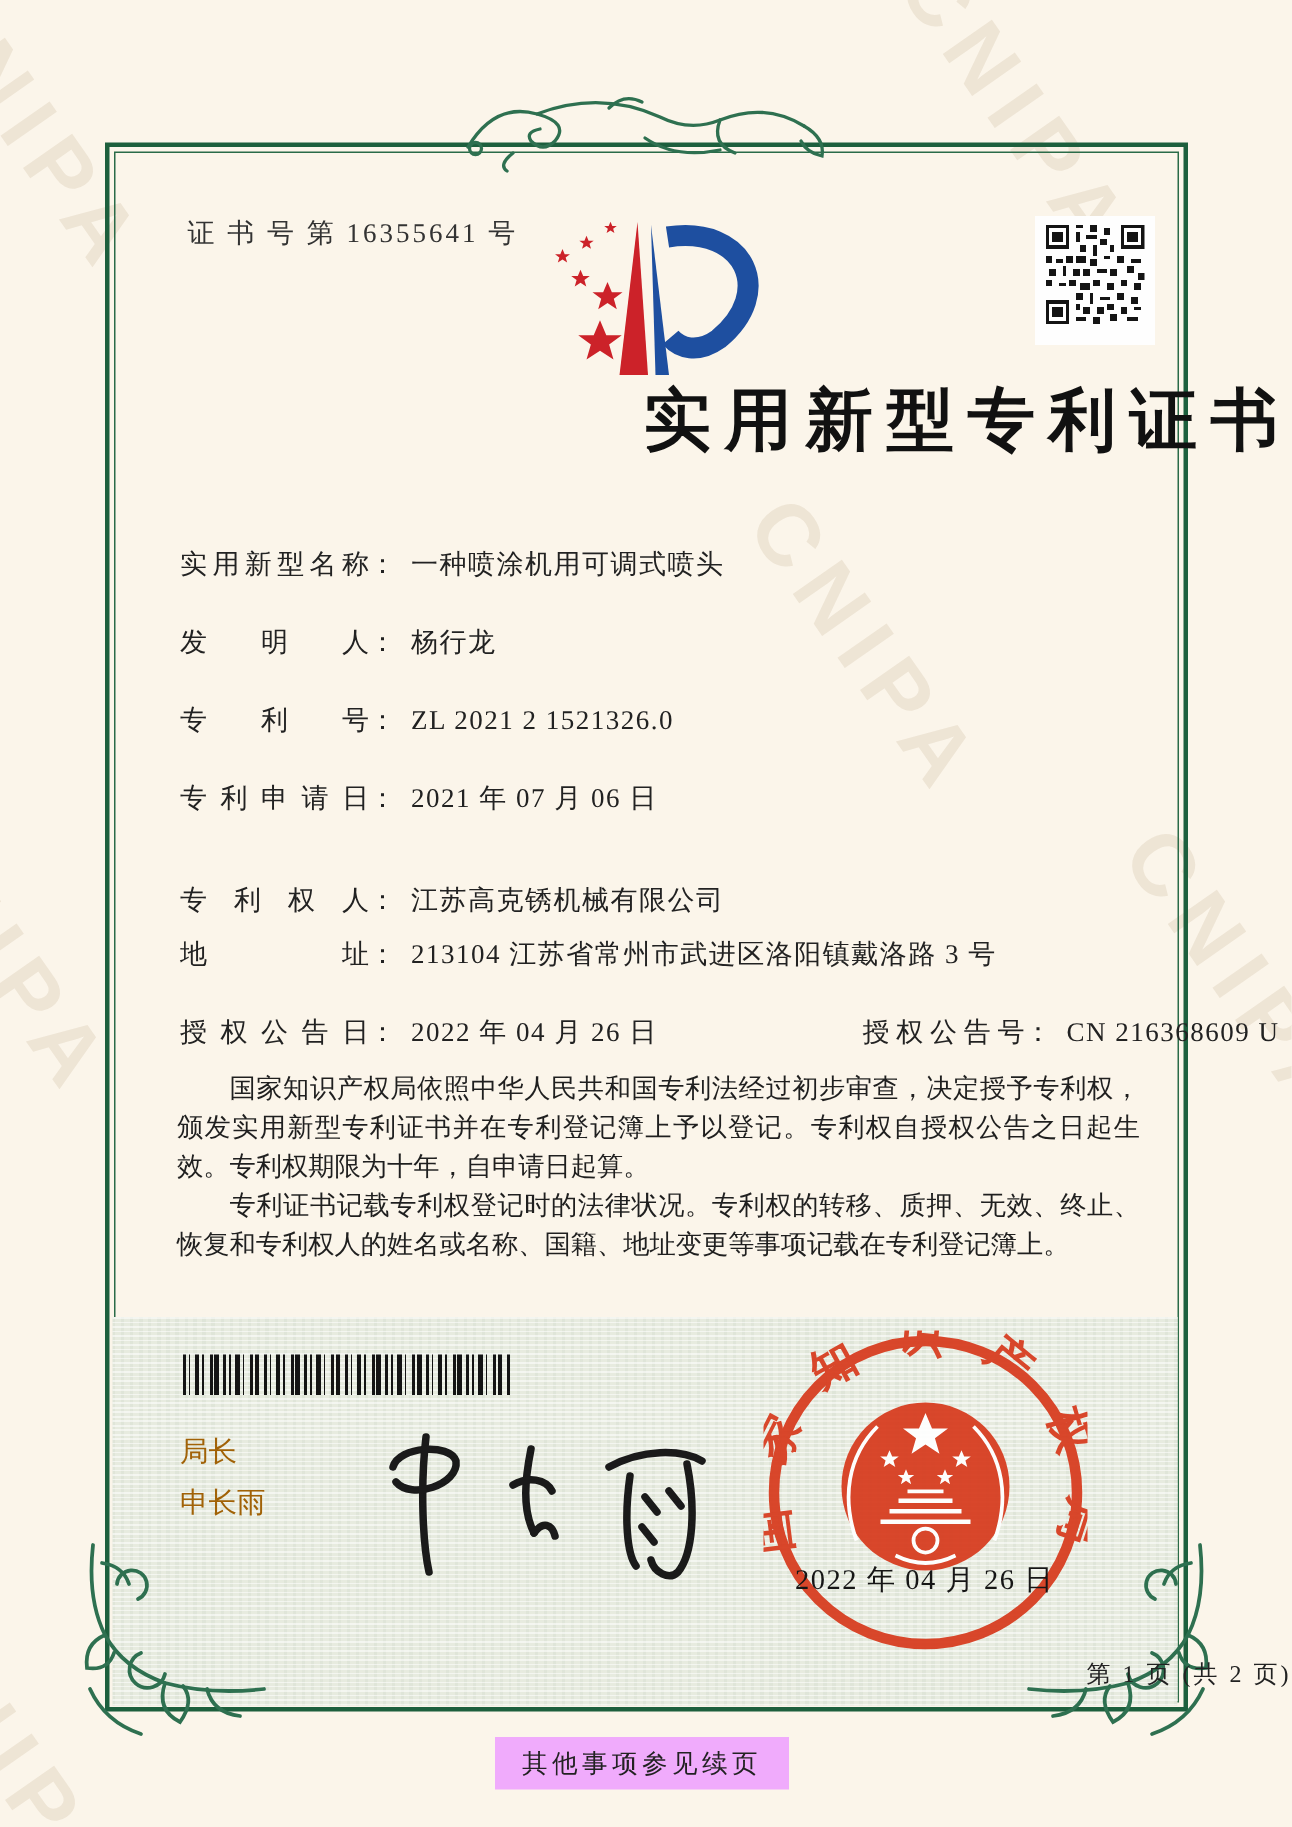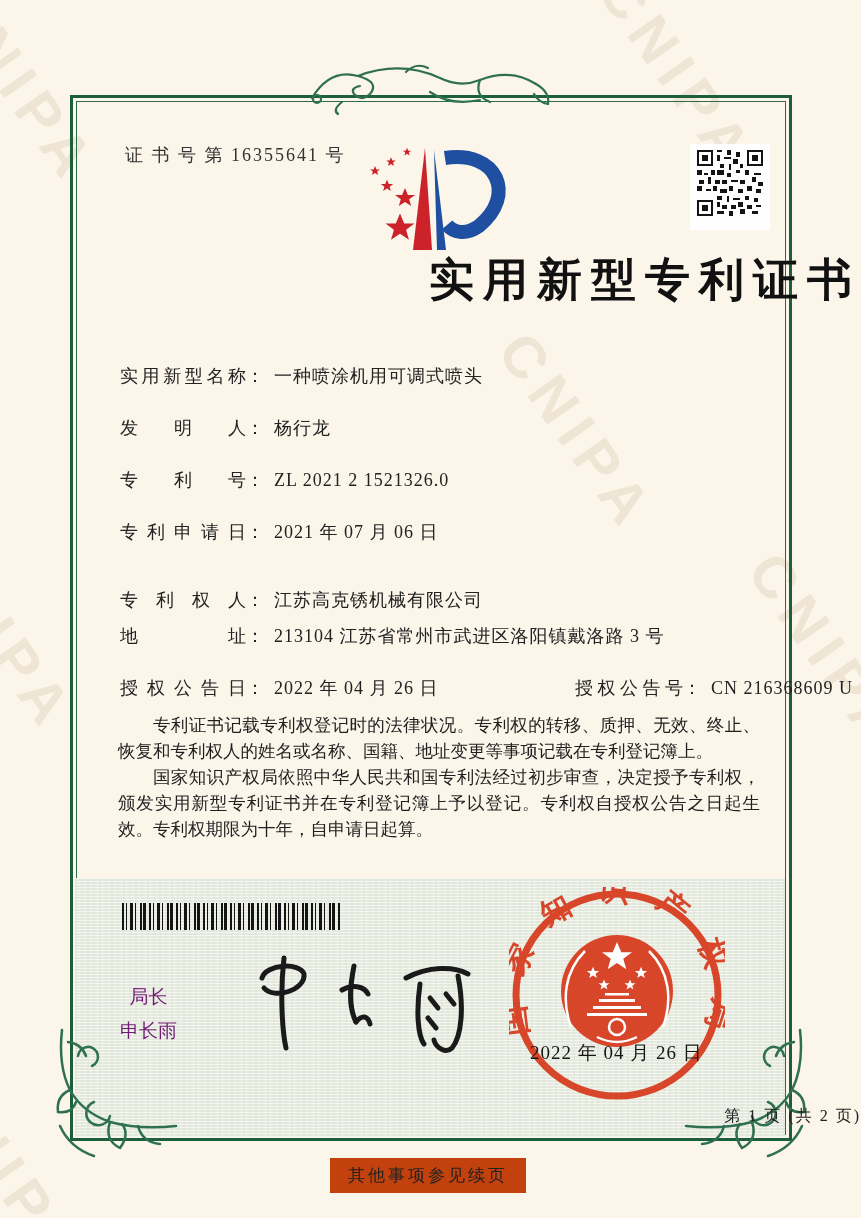--- a/index.html
+++ b/index.html
@@ -36,28 +36,28 @@
   
   .barcode{position:absolute;left:122px;top:903px;width:218px;height:27px;
     background:
      repeating-linear-gradient(90deg,
        #141414 0 2px, transparent 2px 4px,
        #141414 4px 5px, transparent 5px 8px,
        #141414 8px 11px, transparent 11px 13px,
        #141414 13px 14px, transparent 14px 18px,
        #141414 18px 20px, transparent 20px 21px,
        #141414 21px 24px, transparent 24px 27px);}
-  .signer{position:absolute;left:120px;top:980px;font-size:19px;color:#701a75;line-height:34px;text-align:center;}
+  .signer{position:absolute;left:120px;top:952px;font-size:19px;color:#a16207;line-height:34px;}
   .sig-svg{position:absolute;left:250px;top:942px;}
   .seal{position:absolute;left:509px;top:887px;opacity:.93;}
   .seal-date{position:absolute;left:530px;top:1040px;width:200px;font-size:19px;
              letter-spacing:1px;color:#161616;z-index:5;white-space:nowrap;}
   .page-info{position:absolute;left:0;top:1106px;width:861px;text-align:right;
              font-size:16px;color:#222;letter-spacing:2px;z-index:2;}
-  .cont-note{position:absolute;left:330px;top:1158px;background:#c2410c;padding:6px 18px;
+  .cont-note{position:absolute;left:330px;top:1158px;background:#f0abfc;padding:6px 18px;
              font-size:17px;letter-spacing:3px;color:#222;}
   .logo{position:absolute;left:366px;top:140px;}
   .qr-wrap{position:absolute;left:690px;top:144px;width:80px;height:86px;background:#fefefe;}
   .qr{position:absolute;left:7px;top:6px;}
   .orn-top{position:absolute;left:308px;top:58px;}
   .orn-bl{position:absolute;left:48px;top:1026px;}
   .orn-br{position:absolute;left:684px;top:1026px;transform:scaleX(-1);}
 </style>
 </head>
 <body>
@@ -219,22 +219,22 @@
   <span class="flabel">地址</span><span class="fcolon">：</span><span class="fvalue">213104 江苏省常州市武进区洛阳镇戴洛路 3 号</span>
 </div>
 <div class="frow" style="top:676px">
   <span class="flabel">授权公告日</span><span class="fcolon">：</span><span class="fvalue">2022 年 04 月 26 日</span>
   <span class="grant-no abs">
     <span class="flabel">授权公告号</span><span class="fcolon">：</span><span class="fvalue">CN 216368609 U</span>
   </span>
 </div>
 
 <div class="paras">
+  <p>国家知识产权局依照中华人民共和国专利法经过初步审查，决定授予专利权，颁发实用新型专利证书并在专利登记簿上予以登记。专利权自授权公告之日起生效。专利权期限为十年，自申请日起算。</p>
   <p>专利证书记载专利权登记时的法律状况。专利权的转移、质押、无效、终止、恢复和专利权人的姓名或名称、国籍、地址变更等事项记载在专利登记簿上。</p>
-  <p>国家知识产权局依照中华人民共和国专利法经过初步审查，决定授予专利权，颁发实用新型专利证书并在专利登记簿上予以登记。专利权自授权公告之日起生效。专利权期限为十年，自申请日起算。</p>
 </div>
 
 <div class="barcode"></div>
 
 <div class="signer">
   <div>局长</div>
   <div>申长雨</div>
 </div>
 
 <svg class="sig-svg" width="230" height="118" viewBox="0 0 230 118">

